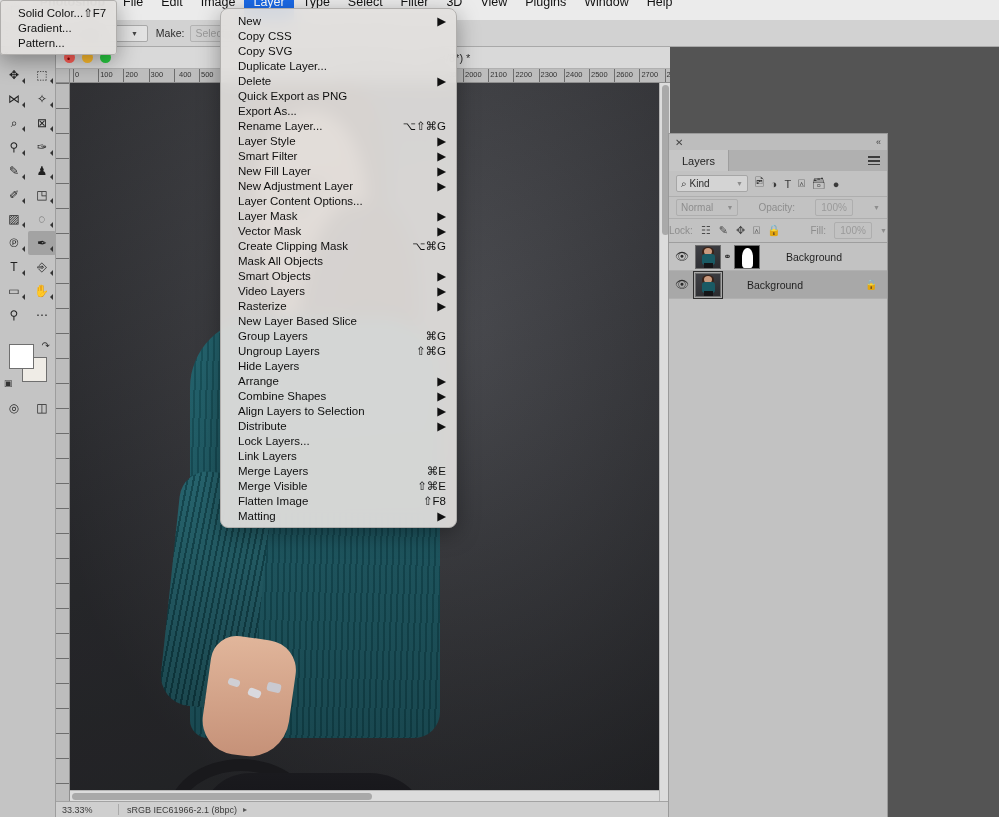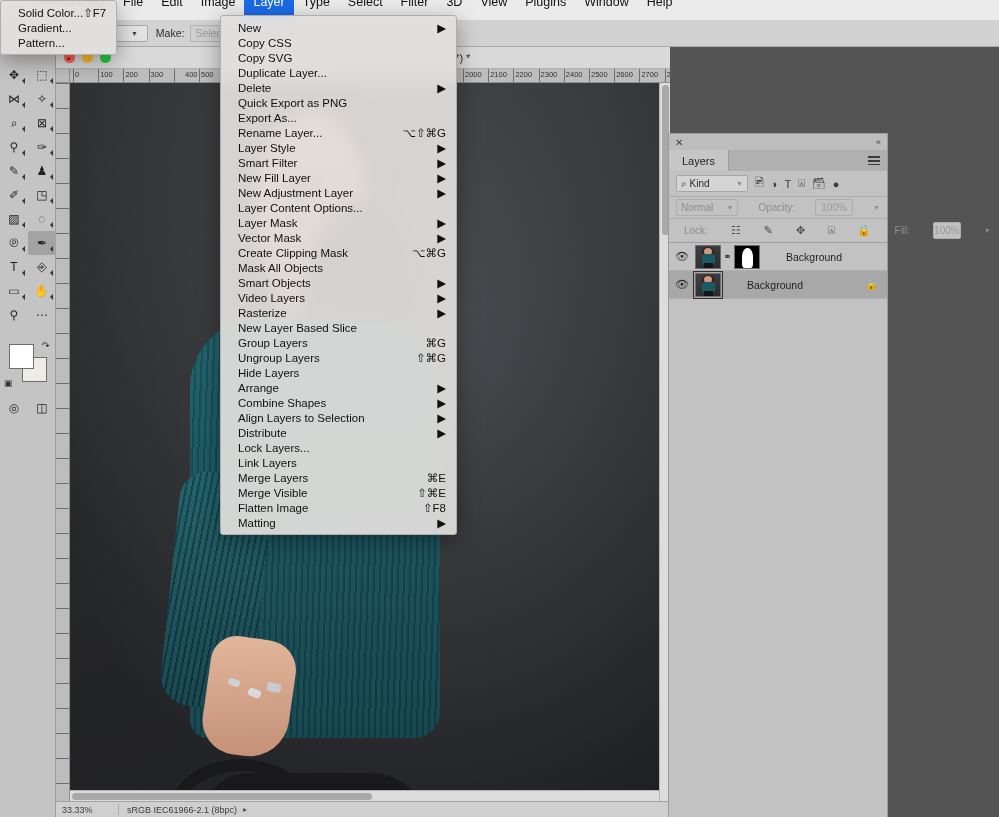--- a/index.html
+++ b/index.html
@@ -244,21 +244,21 @@
     display:flex; align-items:center; justify-content:space-between; padding:0 4px;
     font-size:10px; color:#8d8d8d;
   }
   .op-label { font-size:10px; color:#8d8d8d; }
   .op-box {
     width:38px; height:17px; background:#c2c2c2; border:1px solid #aeaeae; border-radius:2px;
     font-size:10px; color:#9a9a9a; display:flex; align-items:center; justify-content:center;
   }
   .tiny-caret { font-size:7px; color:#8d8d8d; }
   .pn-lock {
-    height:24px; display:flex; align-items:center; padding:0 15px; gap:23px;
+    height:24px; display:flex; align-items:center; padding:0 0; gap:8px;
     border-bottom:1px solid #9e9e9e;
   }
   .lock-label { font-size:10px; color:#8d8d8d; }
   .lk { font-size:11px; color:#4a4a4a; }
   .fill-label { font-size:10px; color:#8d8d8d; margin-left:auto; }
 
   .layer-row {
     height:28px; display:flex; align-items:center; gap:0;
     border-bottom:1px solid #b0b0b0; background:#c2c2c2; padding-left:6px;
   }
@@ -285,21 +285,21 @@
   .lock-ico { font-size:10px; color:#3a3a3a; padding-right:9px; }
 
   
   .menu {
     position:absolute; background:rgba(226,224,222,0.93);
     border:1px solid #b0aeac; border-radius:3px;
     box-shadow:0 6px 22px rgba(0,0,0,0.35);
     font-size:11.5px; color:#101010; padding:4px 0;
     backdrop-filter: blur(8px);
   }
-  #layer-menu { top:15px; left:220px; width:237px; }
+  #layer-menu { top:8px; left:220px; width:237px;border-radius:8px; }
   .mrow {
     height:15px; display:flex; align-items:center;
     padding:0 10px 0 17px; white-space:nowrap; position:relative;
   }
   .mrow .lbl { flex:1; }
   .mrow .sc { color:#33", }
   .mrow .sc { color:#333; font-size:11px; letter-spacing:.4px; padding-left:12px; }
   .mrow .arw { font-size:9px; color:#1a1a1a; margin-left:8px; }
   .mrow.dis { color:#a8a5a3; }
   .mrow.dis .sc, .mrow.dis .arw { color:#b0adab; }
@@ -407,21 +407,21 @@
       <div class="rh-track" id="rh-track">
           <div class="rtick" style="left: 3px;"></div>
           <div class="rlab" style="left: 3px;">0</div>
           <div class="rtick" style="left: 28.2px;"></div>
           <div class="rlab" style="left: 28.2px;">100</div>
           <div class="rtick" style="left: 53.4px;"></div>
           <div class="rlab" style="left: 53.4px;">200</div>
           <div class="rtick" style="left: 78.6px;"></div>
           <div class="rlab" style="left: 78.6px;">300</div>
           <div class="rtick" style="left: 103.8px;"></div>
-          <div class="rlab" style="left: 113px;">400</div>
+          <div class="rlab" style="left: 107px;">400</div>
           <div class="rtick" style="left: 129px;"></div>
           <div class="rlab" style="left: 129px;">500</div>
           <div class="rtick" style="left: 267px;"></div>
           <div class="rlab" style="left: 267px;">1500</div>
           <div class="rtick" style="left: 292.2px;"></div>
           <div class="rlab" style="left: 292.2px;">1600</div>
           <div class="rtick" style="left: 317.4px;"></div>
           <div class="rlab" style="left: 317.4px;">1700</div>
           <div class="rtick" style="left: 342.6px;"></div>
           <div class="rlab" style="left: 342.6px;">1800</div>

